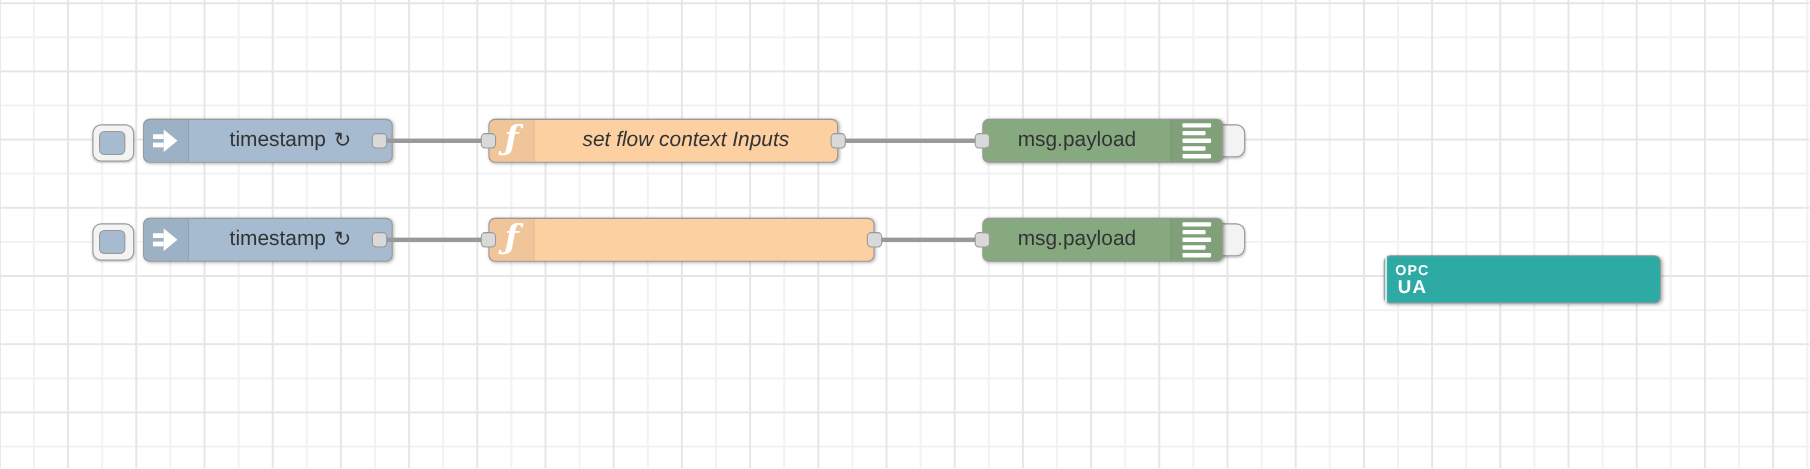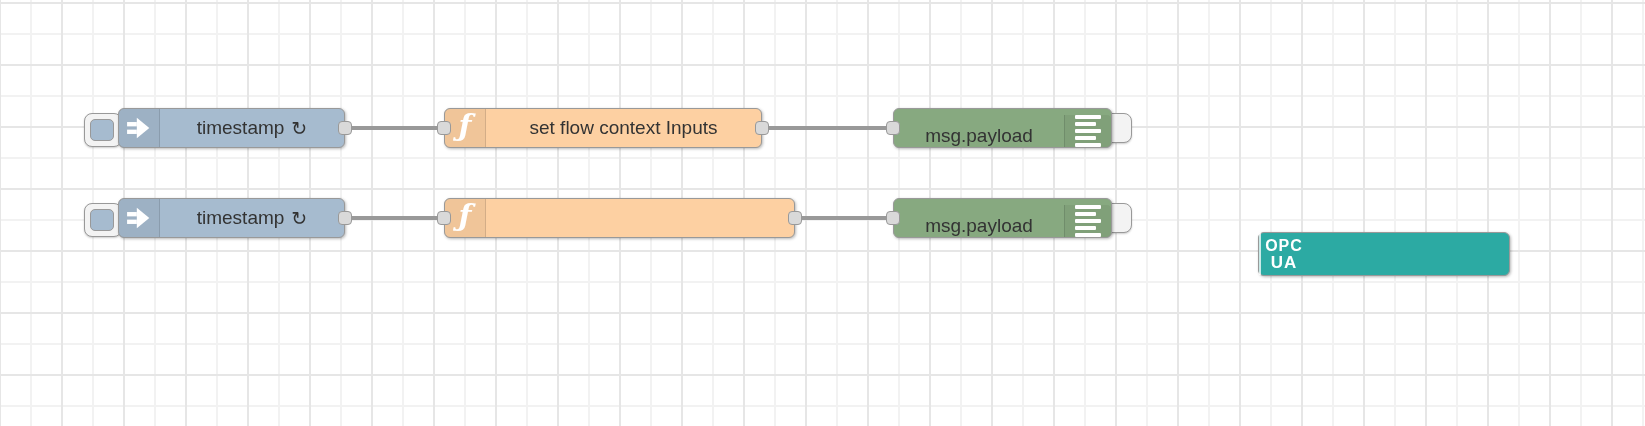--- a/index.html
+++ b/index.html
@@ -21,40 +21,40 @@
     position:absolute;
     height:40px;
     border:1.5px solid #999;
     border-radius:6px;
     box-sizing:border-box;
     display:flex;
     align-items:stretch;
     box-shadow:1px 1px 3px rgba(0,0,0,0.28);
     cursor:pointer;
   }
-  .node.inject{background:#a6bbcf;}
+  .node.inject{background:#a6bbcf;margin-left:12px;}
   .node.function{background:#fdd0a2;}
-  .node.debug{background:#87a980;align-items:flex-end;}
+  .node.debug{background:#87a980;}
   .node.server{background:#2caaa3;height:44px;}
   .icon-box{
     width:40px;
     display:flex;align-items:center;justify-content:center;
     background:rgba(0,0,0,0.05);
     flex:0 0 40px;
   }
   .icon-left{border-right:1px solid rgba(0,0,0,0.12);border-radius:4px 0 0 4px;}
   .icon-right{border-left:1px solid rgba(0,0,0,0.12);border-radius:0 4px 4px 0;flex-basis:46px;width:46px;}
   .label{
     flex:1;
     display:flex;align-items:center;justify-content:center;
     font-size:19px;color:#333;
     white-space:nowrap;
     padding:0 6px;
   }
-  .function .label{}
+  .function .label{font-style:italic;}
   .repeat{margin-left:7px;font-style:normal;}
   .fn-glyph{
     font-family:"DejaVu Serif", serif;
     font-style:italic;font-weight:bold;
     font-size:30px;color:#fff;line-height:1;
     transform:translateY(-2px);
   }
   .debug-lines{display:flex;flex-direction:column;gap:3px;align-items:flex-start;}
   .debug-lines i{display:block;height:4px;background:#fff;border-radius:1px;}
   .port{
@@ -101,21 +101,21 @@
     box-shadow:0 1px 2px rgba(0,0,0,0.2);
   }
   .server .label{color:#333;}
   .badge{
     flex:0 0 46px;width:46px;
     border-left:2px solid rgba(255,255,255,0.75);
     display:flex;flex-direction:column;
     align-items:center;justify-content:center;
     color:#fff;line-height:1;
   }
-  .badge-top{font-size:16px;font-weight:bold;letter-spacing:1px;}
+  .badge-top{font-size:13px;font-weight:bold;letter-spacing:1px;}
   .badge-bottom{font-size:17px;font-weight:bold;letter-spacing:1px;}
 </style>
 </head>
 <body>
 
 <div id="canvas">
 
   <div class="wire" style="left:345px;top:126px;width:99px"></div>
   <div class="wire" style="left:762px;top:126px;width:131px"></div>
 

